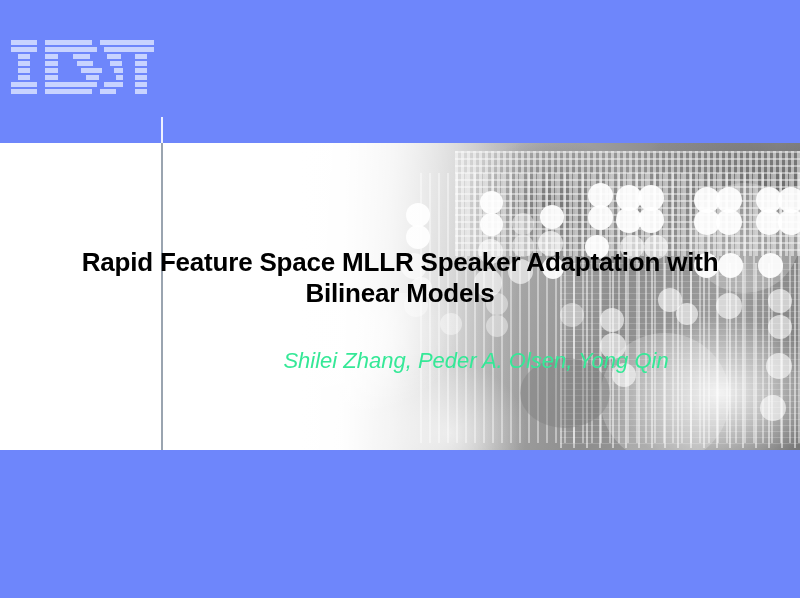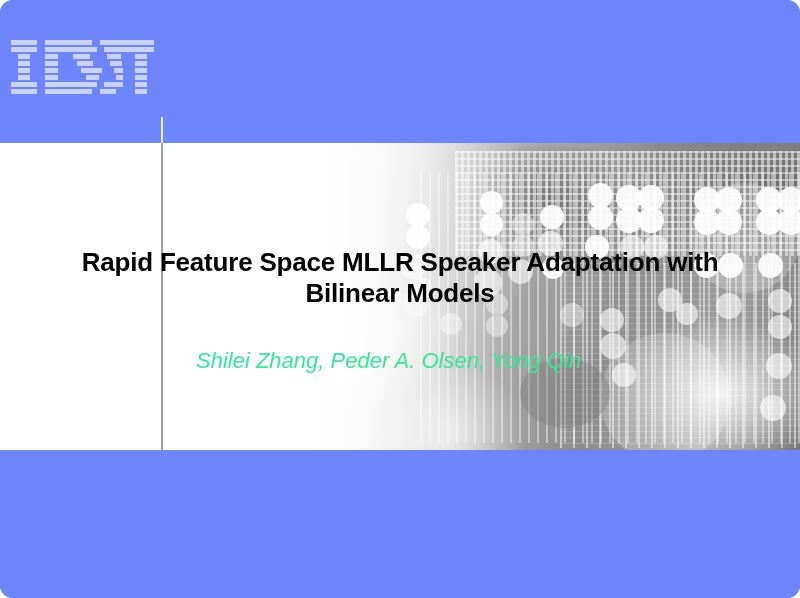--- a/index.html
+++ b/index.html
@@ -10,21 +10,20 @@
   body {
     font-family: "Liberation Sans", sans-serif;
   }
 
   #slide {
     position: relative;
     width: 800px;
     height: 598px;
     overflow: hidden;
     background: #6e86fb;
-    border-radius: 13px;
   }
 
   
   .band-top {
     position: absolute;
     left: 0; top: 0;
     width: 800px; height: 143px;
     background: #6e86fb;
     z-index: 1;
   }
@@ -160,20 +159,21 @@
     left: 196px; top: 347px;
     width: 560px;
     font-size: 22px;
     line-height: 28px;
     color: #35e897;
     z-index: 5;
   }
   .authors .names {
     font-style: italic;
     display: block;
+    text-align: center;
   }
   .authors .affiliation {
     font-style: normal;
     display: block;
   }
 </style>
 </head>
 <body>
 
 <div id="slide">

